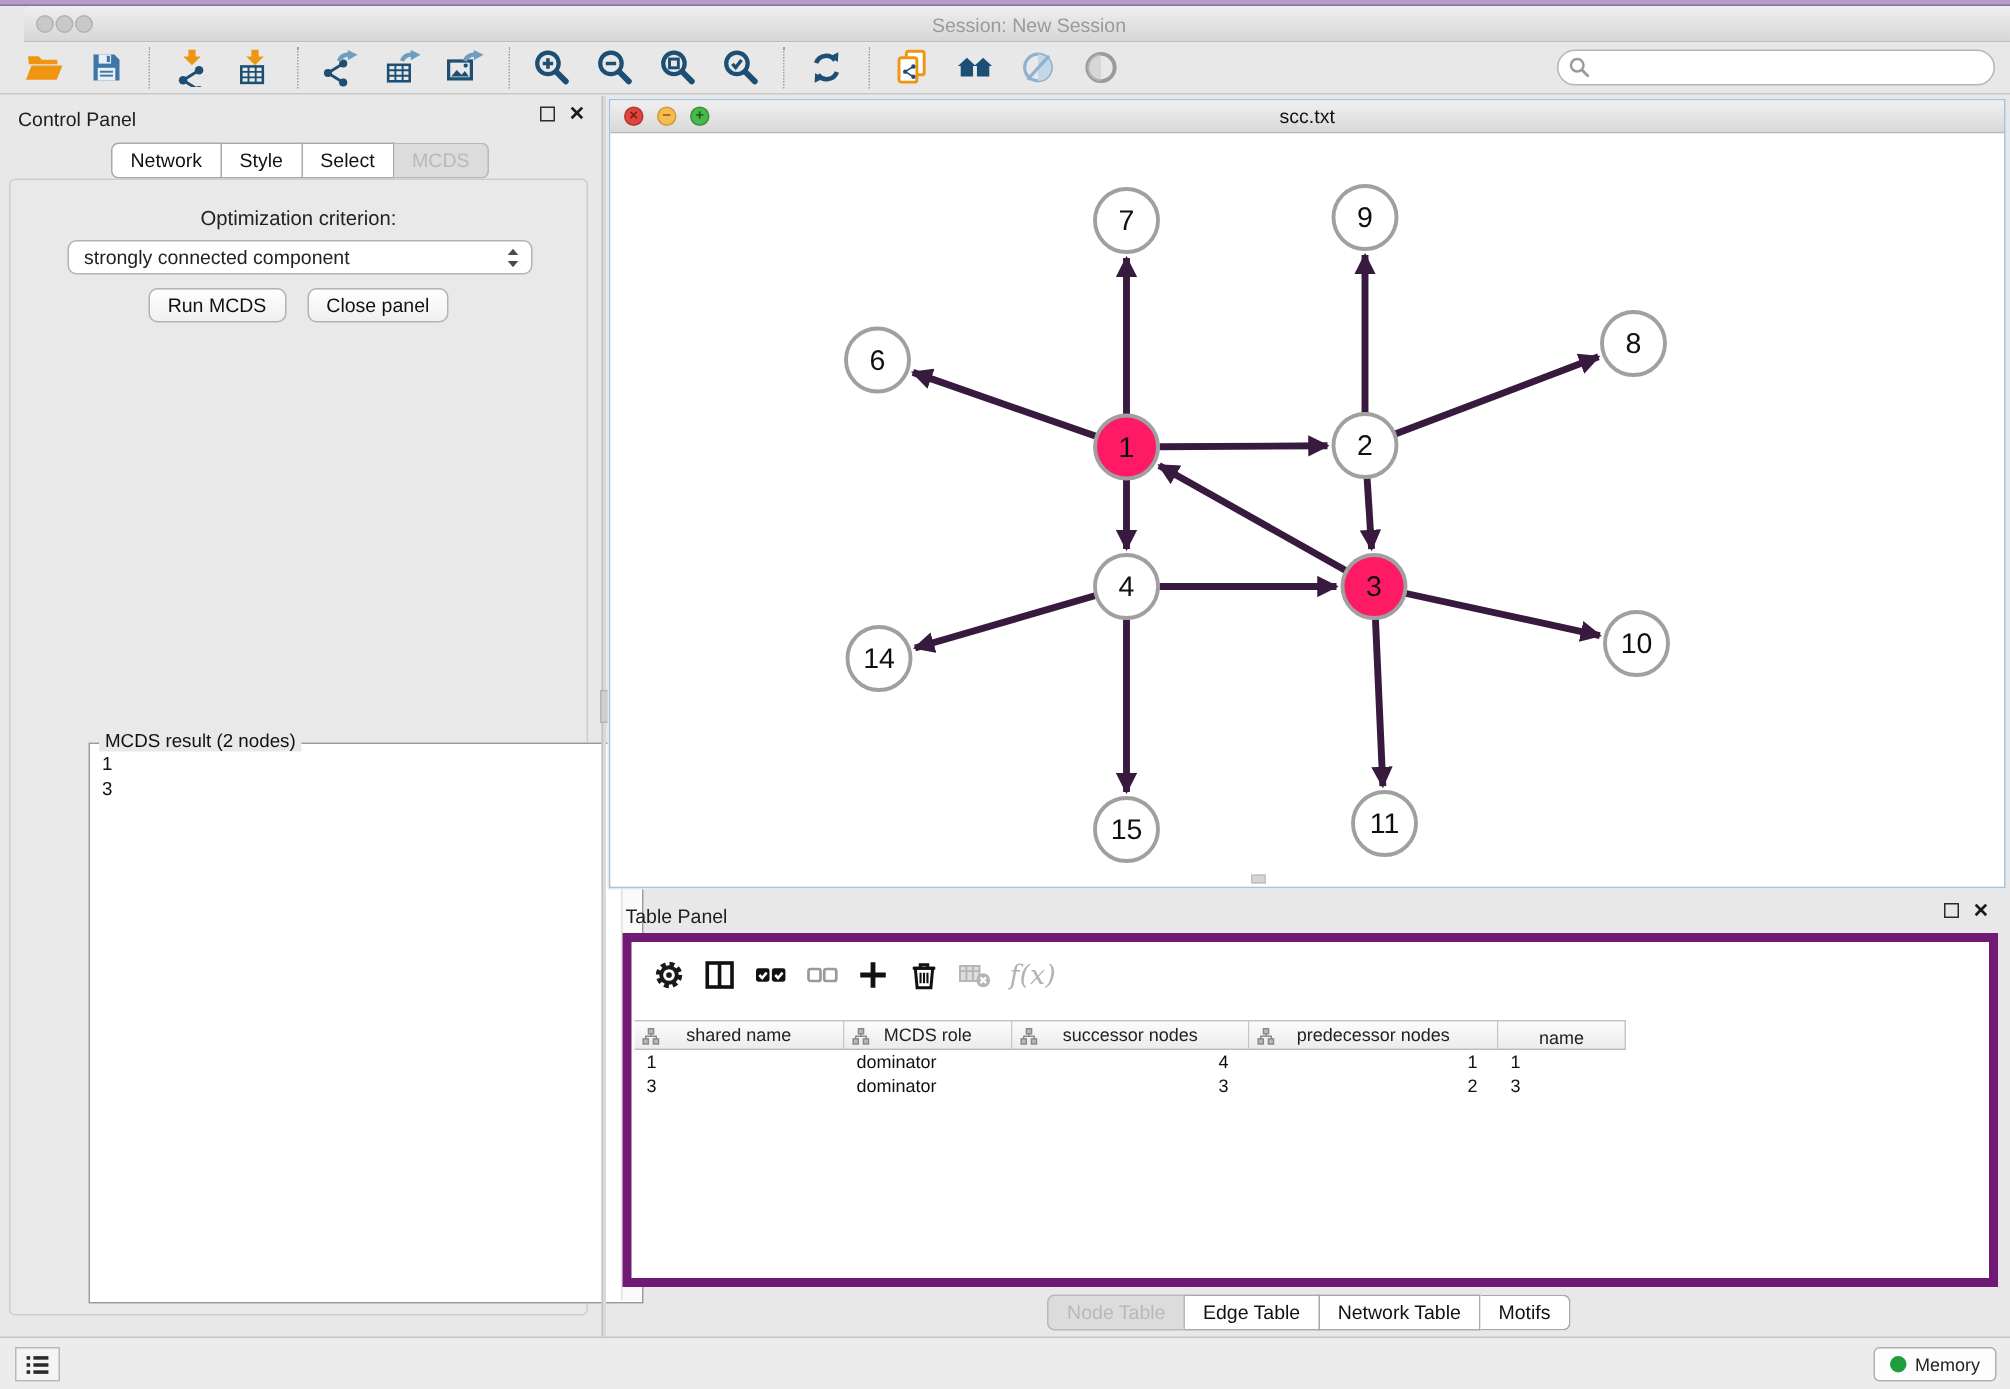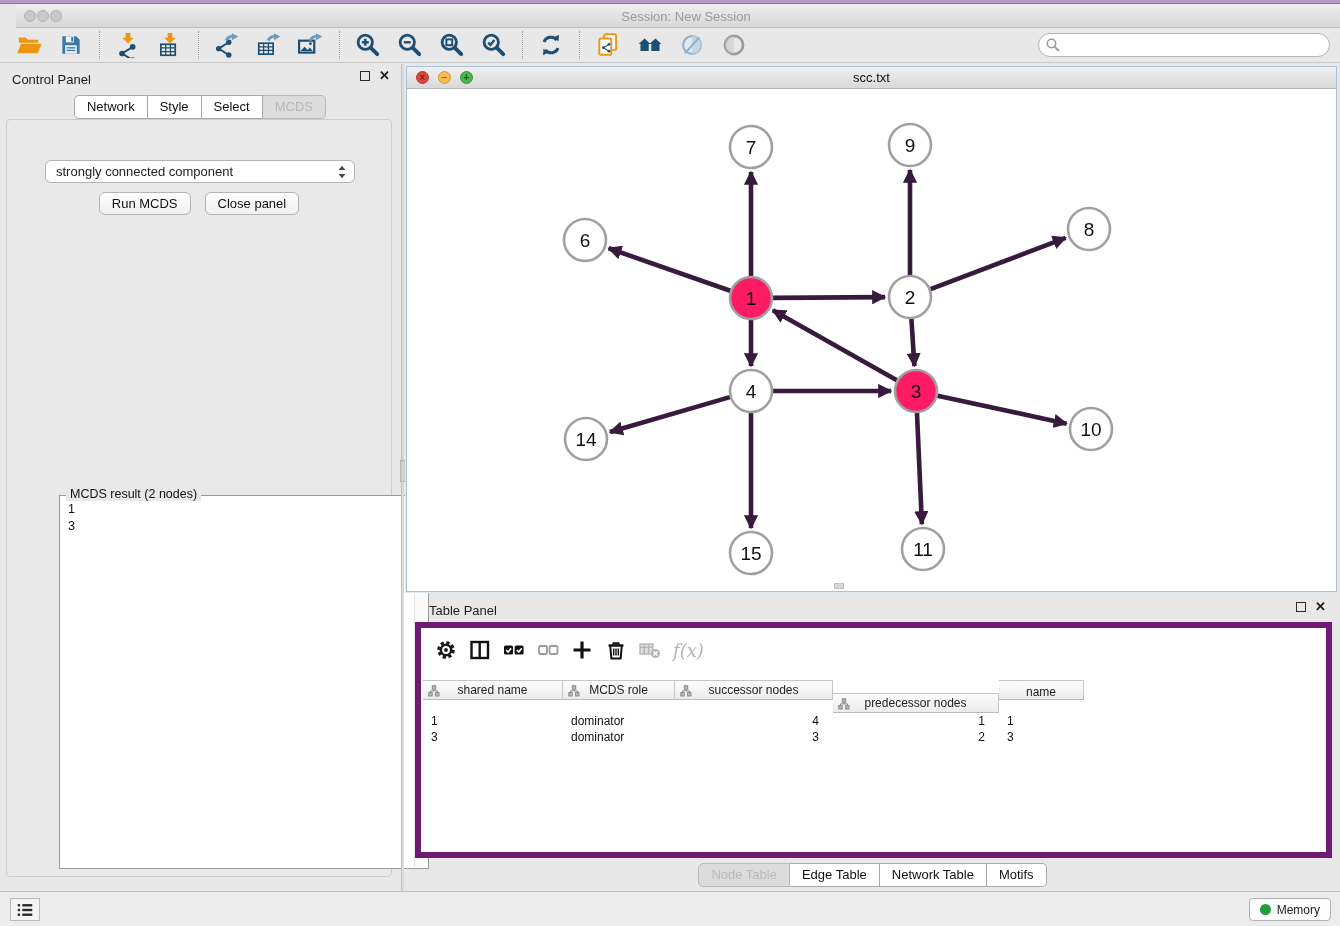--- a/index.html
+++ b/index.html
@@ -50,21 +50,21 @@
   .netwin-titlebar { height:22px; background:linear-gradient(#f0f0f0,#d9d9d9); border-bottom:1px solid #b6b6b6; position:relative;}
   .netwin-title { position:absolute; width:100%; text-align:center; top:3px; font-size:13px; color:#111;}
   .tl { position:absolute; top:4px; width:13px; height:13px; border-radius:50%; display:flex; align-items:center; justify-content:center; font-size:10px; font-weight:bold; line-height:10px;}
   .tl-red { left:9px; background:#e0443e; border:1px solid #b33833; color:#7c1d1a;}
   .tl-yellow { left:31px; background:#f5bd4f; border:1px solid #cf9b38; color:#985f00;}
   .tl-green { left:53px; background:#49b84c; border:1px solid #3a933c; color:#11620f;}
   .canvas { position:relative; width:929px; height:502px; background:#fff; overflow:hidden;}
   .canvas-grip { position:absolute; left:427px; bottom:2px; width:10px; height:6px; background:#d6d6d6; border:1px solid #c0c0c0;}
 
   
-  .tp { position:absolute; left:405px; top:595px; width:935px; height:296px;padding-left:12px;}
+  .tp { position:absolute; left:405px; top:595px; width:935px; height:296px;}
   .tp-inner { position:absolute; left:10px; top:27px; width:917px; height:236px; background:#fff; border:6px solid #701a75;}
   .tp-toolbar { display:flex; align-items:center; height:44px; padding-left:10px; gap:4px;}
   .tp-ic { width:30px; height:28px; display:flex; align-items:center; justify-content:center;}
   .fx { font-family:"DejaVu Serif", serif; font-style:italic; font-size:18px; color:#b3b3b3; padding-left:4px;}
   .tbl { position:absolute; left:2px; top:52px; right:2px;}
   .tbl-head { display:flex; }
   .th { height:20px; background:linear-gradient(#fcfcfc,#ececec); border-right:1px solid #c6c6c6; border-top:1px solid #c6c6c6; border-bottom:1px solid #b9b9b9; display:flex; align-items:center; justify-content:center; font-size:12px; color:#222; position:relative;}
   .th .tree { position:absolute; left:5px; top:4px;}
   .tr { display:flex; height:16px; }
   .td { font-size:12px; color:#111; line-height:16px; white-space:nowrap; overflow:hidden;}
@@ -264,20 +264,21 @@
       <span class="close-ico">✕</span>
     </span>
   </div>
   <div class="cp-tabs" id="cp-tabs">
       <div class="tab">Network</div>
       <div class="tab">Style</div>
       <div class="tab">Select</div>
       <div class="tab active">MCDS</div>
     </div>
   <div class="cp-body">
+    <div class="opt-label">Optimization criterion:</div>
     <div class="criterion">
       <span>strongly connected component</span>
       <span class="spin">
         <svg width="16" height="18" viewBox="0 0 16 18">
             <path d="M4.5 7L8 2.8 11.5 7z" fill="#4a4a4a"></path>
             <path d="M4.5 11L8 15.2 11.5 11z" fill="#4a4a4a"></path>
           </svg>
       </span>
     </div>
     <div class="cp-btnrow">
@@ -483,21 +484,21 @@
                 <g stroke="#8a8a8a" fill="#b9b9b9" stroke-width="1">
                   <rect x="4.3" y="0.8" width="3.4" height="3.4"></rect>
                   <rect x="0.8" y="7.6" width="3.4" height="3.4"></rect>
                   <rect x="7.6" y="7.6" width="3.4" height="3.4"></rect>
                   <path d="M6 4.2v1.7M2.5 7.6V5.9h7v1.7" fill="none"></path>
                 </g>
               </svg>
             </span>
             <span>successor nodes</span>
           </div>
-          <div class="th" style="width: 166px; margin-top: 13px;">
+          <div class="th" style="width: 166px;">
             <span class="tree">
               <svg width="12" height="12" viewBox="0 0 12 12">
                 <g stroke="#8a8a8a" fill="#b9b9b9" stroke-width="1">
                   <rect x="4.3" y="0.8" width="3.4" height="3.4"></rect>
                   <rect x="0.8" y="7.6" width="3.4" height="3.4"></rect>
                   <rect x="7.6" y="7.6" width="3.4" height="3.4"></rect>
                   <path d="M6 4.2v1.7M2.5 7.6V5.9h7v1.7" fill="none"></path>
                 </g>
               </svg>
             </span>

